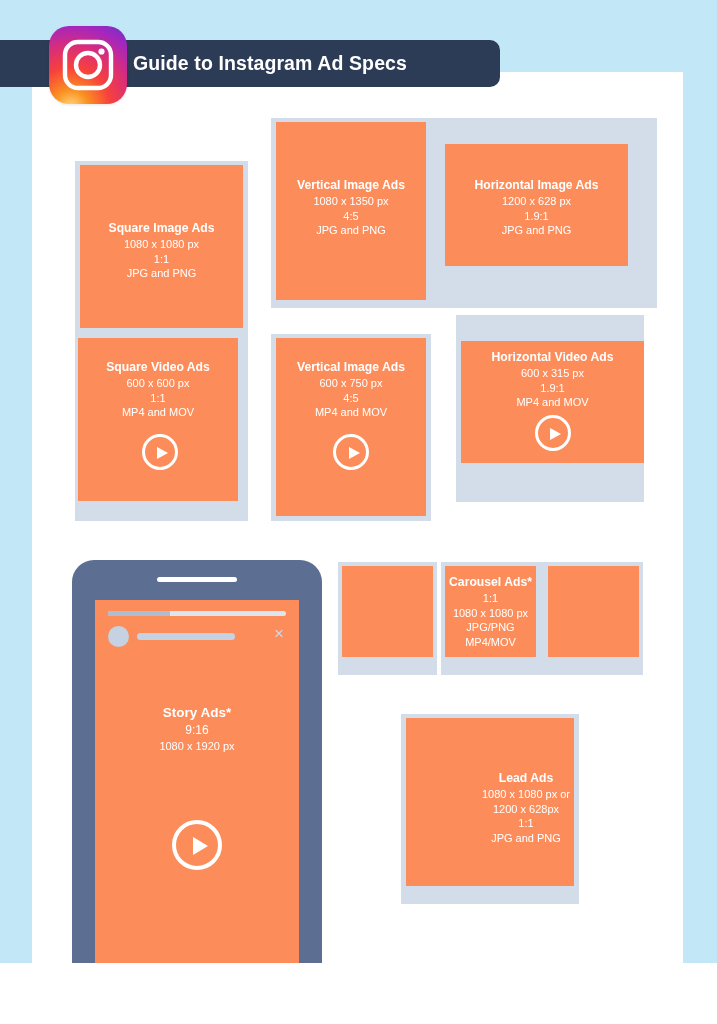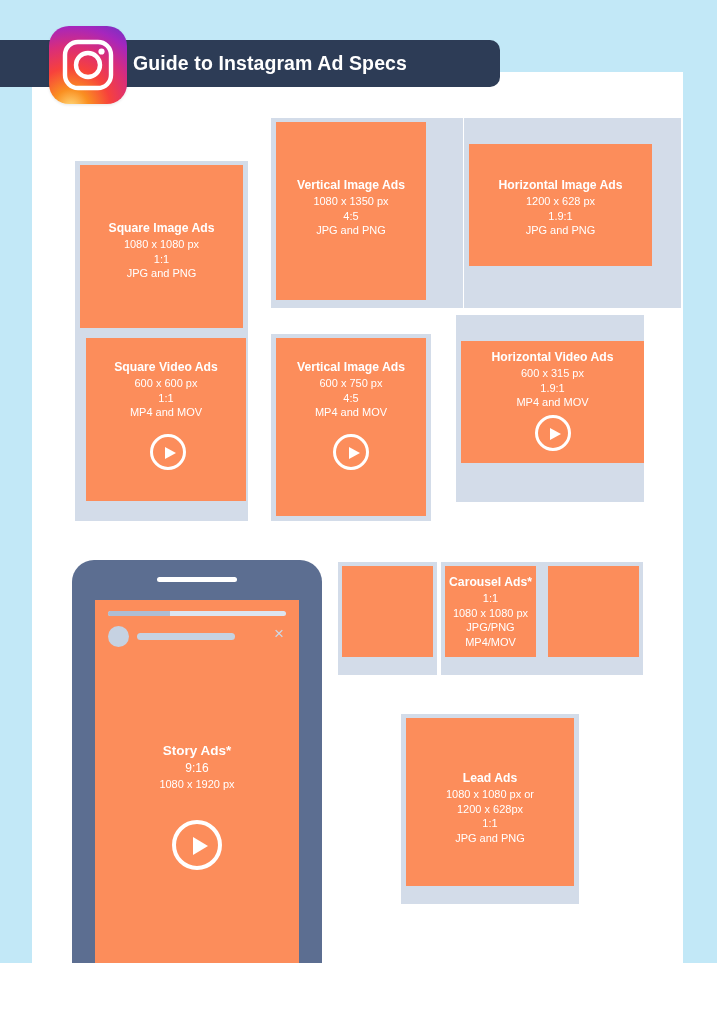--- a/index.html
+++ b/index.html
@@ -250,33 +250,33 @@
     <div class="fill" style="left:5px; top:4px; width:150px; height:178px;">
       <div class="fill-text" style="top:55px;">
         <div class="spec-title">Vertical Image Ads</div>
         <div class="spec-line">1080 x 1350 px</div>
         <div class="spec-line">4:5</div>
         <div class="spec-line">JPG and PNG</div>
       </div>
     </div>
   </div>
 
-  <div class="card" style="left:464px; top:118px; width:188px; height:190px;padding-left:29px;">
+  <div class="card" style="left:440px; top:118px; width:188px; height:190px;padding-left:29px;">
     <div class="fill" style="left:5px; top:26px; width:183px; height:122px;">
       <div class="fill-text" style="top:33px;">
         <div class="spec-title">Horizontal Image Ads</div>
         <div class="spec-line">1200 x 628 px</div>
         <div class="spec-line">1.9:1</div>
         <div class="spec-line">JPG and PNG</div>
       </div>
     </div>
   </div>
 
   <div class="card" style="left:75px; top:334px; width:173px; height:187px;">
-    <div class="fill" style="left:11px; top:4px; width:160px; height:163px;">
+    <div class="fill" style="left:3px; top:4px; width:160px; height:163px;">
       <div class="fill-text" style="top:21px;">
         <div class="spec-title">Square Video Ads</div>
         <div class="spec-line">600 x 600 px</div>
         <div class="spec-line">1:1</div>
         <div class="spec-line">MP4 and MOV</div>
       </div>
       <div class="play-btn" style="left:63.5px; top:96px; width:36px; height:36px;">
         <div class="play-tri" style="left:12.5px; top:9.5px; border-width:6.5px 0 6.5px 11px;"></div>
       </div>
     </div>
@@ -314,21 +314,21 @@
     <div class="phone-speaker"></div>
     <div class="phone-screen">
       <div class="story-progress">
         <div class="story-progress-fill"></div>
       </div>
       <div class="story-avatar"></div>
       <div class="story-namebar"></div>
       <div class="story-close">×</div>
 
       <div class="fill-text" style="top:104px;">
-        <div class="spec-title" style="font-size:13.5px;margin-top:38px;">Story Ads*</div>
+        <div class="spec-title" style="font-size:13.5px;">Story Ads*</div>
         <div class="spec-line" style="font-size:12px;">9:16</div>
         <div class="spec-line" style="font-size:11px;">1080 x 1920 px</div>
       </div>
 
       <div class="play-btn" style="left:77px; top:220px; width:50px; height:50px; border-width:4px;">
         <div class="play-tri" style="left:17px; top:12.5px; border-width:9px 0 9px 15px;"></div>
       </div>
     </div>
   </div>
 
@@ -347,21 +347,21 @@
       </div>
     </div>
   </div>
 
   <div class="card" style="left:544px; top:562px; width:99px; height:113px;">
     <div class="fill" style="left:4px; top:4px; width:91px; height:91px;"></div>
   </div>
 
   <div class="card" style="left:401px; top:714px; width:178px; height:190px;">
     <div class="fill" style="left:5px; top:4px; width:168px; height:168px;">
-      <div class="fill-text" style="top:52px;">
+      <div class="fill-text" style="top:52px;margin-left:36px;">
         <div class="spec-title">Lead Ads</div>
         <div class="spec-line">1080 x 1080 px or</div>
         <div class="spec-line">1200 x 628px</div>
         <div class="spec-line">1:1</div>
         <div class="spec-line">JPG and PNG</div>
       </div>
     </div>
   </div>
 
   <div class="footer-row">

